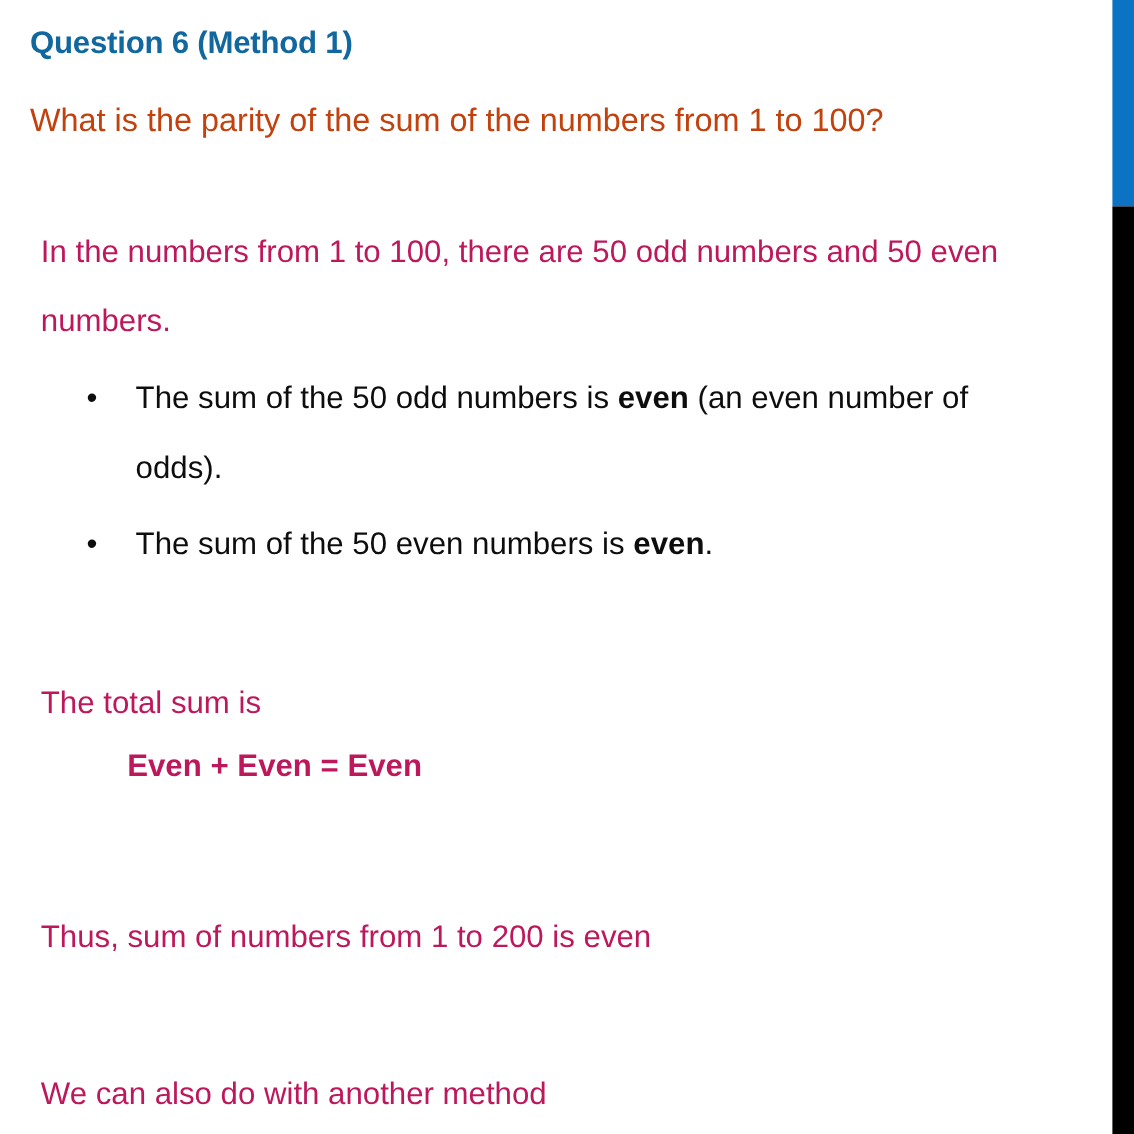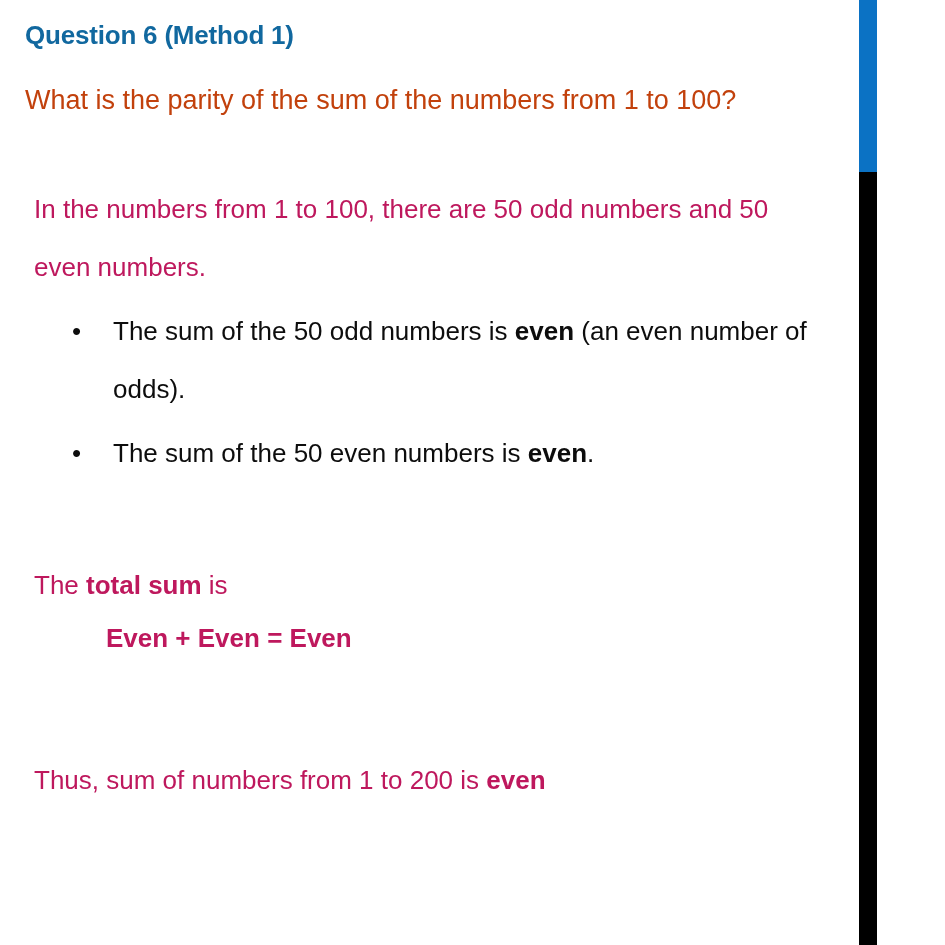--- a/index.html
+++ b/index.html
@@ -6,21 +6,21 @@
   html, body {
     margin: 0;
     padding: 0;
     background: #ffffff;
   }
   body {
     font-family: "Liberation Sans", "DejaVu Sans", sans-serif;
   }
   #slide {
     position: relative;
-    width: 877px;
+    width: 945px;
     height: 945px;
     background: #ffffff;
     overflow: hidden;
   }
 
   
   .edge-bar {
     position: absolute;
     right: 0;
     width: 18px;
@@ -83,21 +83,21 @@
     right: 18px;
     bottom: 0;
   }
   .para {
     position: absolute;
     left: 34px;
     font-size: 26px;
     line-height: 58px;
     color: #be185d;
   }
-  .para b { font-weight: bold; }
+  .para b { font-weight: normal; }
 
   #para-intro  { top: 0px;   right: 40px; }
   #para-total  { top: 376px; }
   #para-eq     { top: 429px; left: 106px; font-weight: bold; }
   #para-thus   { top: 571px; }
   #para-method { top: 702px; }
 
   
   #bullets {
     position: absolute;
@@ -154,15 +154,16 @@
       </div>
 
     </div>
 
     <div class="para" id="para-total"><span>The </span><b>total sum</b><span> is</span></div>
 
     <div class="para" id="para-eq">Even + Even = Even</div>
 
     <div class="para" id="para-thus"><span>Thus, sum of numbers from 1 to 200 is </span><b>even</b><span></span></div>
 
+    <div class="para" id="para-method">We can also do with another method</div>
 
   </div>
 </div>
 
 </body></html>

